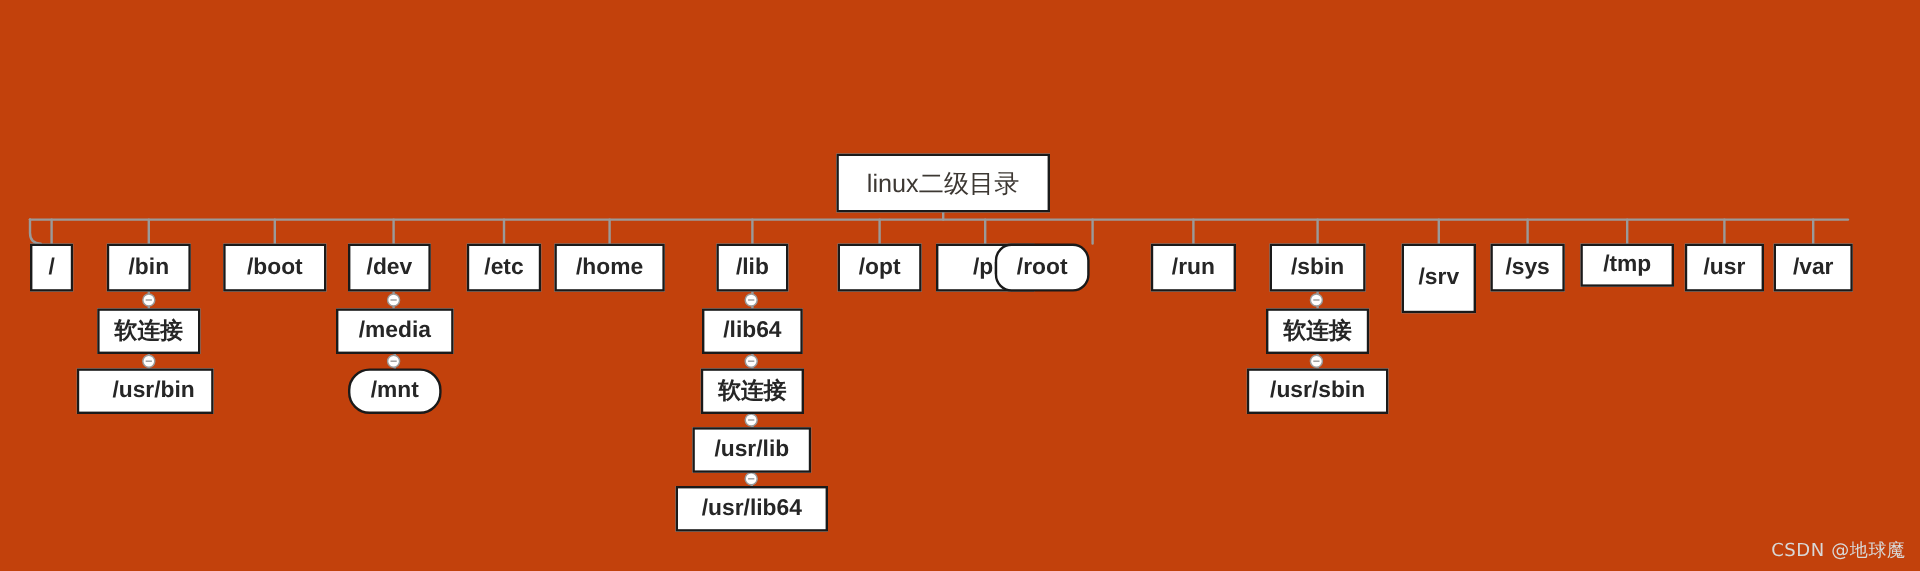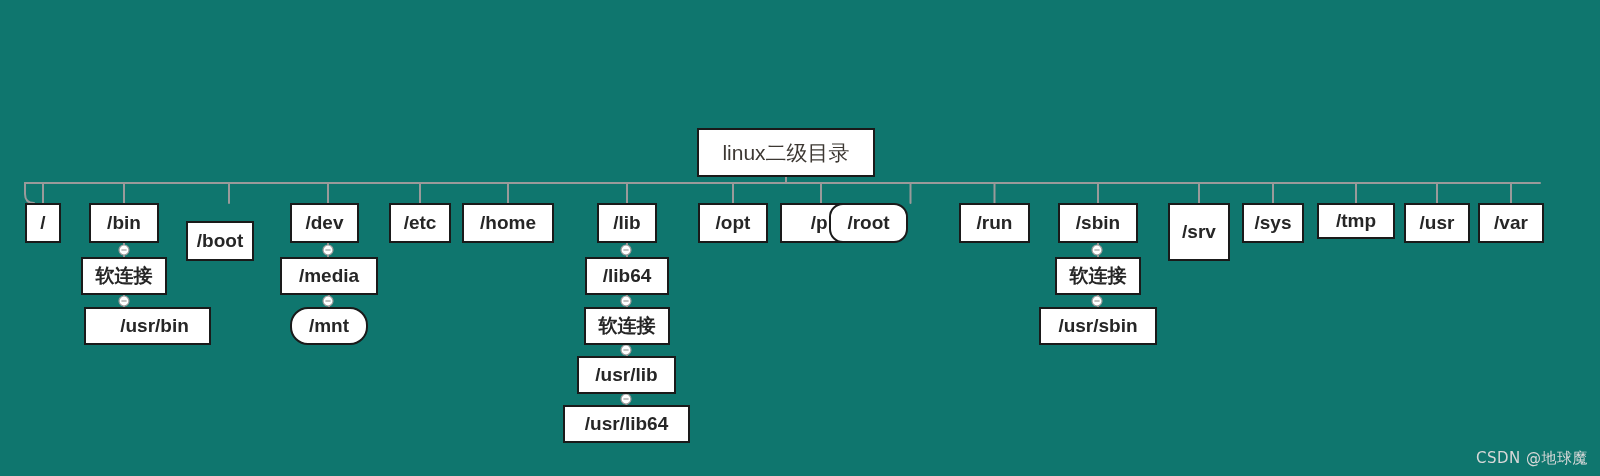--- a/index.html
+++ b/index.html
@@ -7,21 +7,21 @@
     padding: 0;
     background: #ffffff;
   }
   body {
     font-family: "Liberation Sans", "DejaVu Sans", sans-serif;
   }
   #canvas {
     position: relative;
     width: 1600px;
     height: 476px;
-    background: #0f766e;
+    background: #c2410c;
     overflow: hidden;
   }
   #wires {
     position: absolute;
     left: 0;
     top: 0;
     width: 1600px;
     height: 476px;
     pointer-events: none;
   }
@@ -147,37 +147,37 @@
       <g>
         <circle cx="1097" cy="301" r="5" fill="#ffffff" stroke="#9a9a9a" stroke-width="1.2"></circle>
         <line x1="1094.4" y1="301" x2="1099.6" y2="301" stroke="#9a9a9a" stroke-width="1.2"></line>
       </g>
     </svg>
 
   <div id="nodes">
       <div class="node root" style="left: 697px; top: 128px; width: 178px; height: 49px;">linux二级目录</div>
       <div class="node lvl" style="left: 25px; top: 203px; width: 36px; height: 40px;">/</div>
       <div class="node lvl" style="left: 89px; top: 203px; width: 70px; height: 40px;">/bin</div>
-      <div class="node lvl" style="left: 186px; top: 221px; width: 68px; height: 40px;">/boot</div>
+      <div class="node lvl" style="left: 186px; top: 203px; width: 86px; height: 40px;">/boot</div>
       <div class="node lvl" style="left: 290px; top: 203px; width: 69px; height: 40px;">/dev</div>
       <div class="node lvl" style="left: 389px; top: 203px; width: 62px; height: 40px;">/etc</div>
       <div class="node lvl" style="left: 462px; top: 203px; width: 92px; height: 40px;">/home</div>
       <div class="node lvl" style="left: 597px; top: 203px; width: 60px; height: 40px;">/lib</div>
       <div class="node lvl" style="left: 698px; top: 203px; width: 70px; height: 40px;">/opt</div>
       <div class="node lvl" style="left: 780px; top: 203px; width: 82px; height: 40px; padding-left: 26px;">/proc</div>
       <div class="node lvl" style="left: 829px; top: 203px; width: 79px; height: 40px; border-radius: 14px;">/root</div>
       <div class="node lvl" style="left: 959px; top: 203px; width: 71px; height: 40px;">/run</div>
       <div class="node lvl" style="left: 1058px; top: 203px; width: 80px; height: 40px;">/sbin</div>
       <div class="node lvl" style="left: 1168px; top: 203px; width: 62px; height: 58px;">/srv</div>
       <div class="node lvl" style="left: 1242px; top: 203px; width: 62px; height: 40px;">/sys</div>
       <div class="node lvl" style="left: 1317px; top: 203px; width: 78px; height: 36px;">/tmp</div>
       <div class="node lvl" style="left: 1404px; top: 203px; width: 66px; height: 40px;">/usr</div>
       <div class="node lvl" style="left: 1478px; top: 203px; width: 66px; height: 40px;">/var</div>
       <div class="node lvl cjk" style="left: 81px; top: 257px; width: 86px; height: 38px;">软连接</div>
-      <div class="node lvl" style="left: 84px; top: 307px; width: 127px; height: 38px; padding-left: 14px;">/usr/bin</div>
+      <div class="node lvl" style="left: 64px; top: 307px; width: 114px; height: 38px; padding-left: 14px;">/usr/bin</div>
       <div class="node lvl" style="left: 280px; top: 257px; width: 98px; height: 38px;">/media</div>
       <div class="node lvl" style="left: 290px; top: 307px; width: 78px; height: 38px; border-radius: 18px;">/mnt</div>
       <div class="node lvl" style="left: 585px; top: 257px; width: 84px; height: 38px;">/lib64</div>
       <div class="node lvl cjk" style="left: 584px; top: 307px; width: 86px; height: 38px;">软连接</div>
       <div class="node lvl" style="left: 577px; top: 356px; width: 99px; height: 38px;">/usr/lib</div>
       <div class="node lvl" style="left: 563px; top: 405px; width: 127px; height: 38px;">/usr/lib64</div>
       <div class="node lvl cjk" style="left: 1055px; top: 257px; width: 86px; height: 38px;">软连接</div>
       <div class="node lvl" style="left: 1039px; top: 307px; width: 118px; height: 38px;">/usr/sbin</div>
     </div>
 

